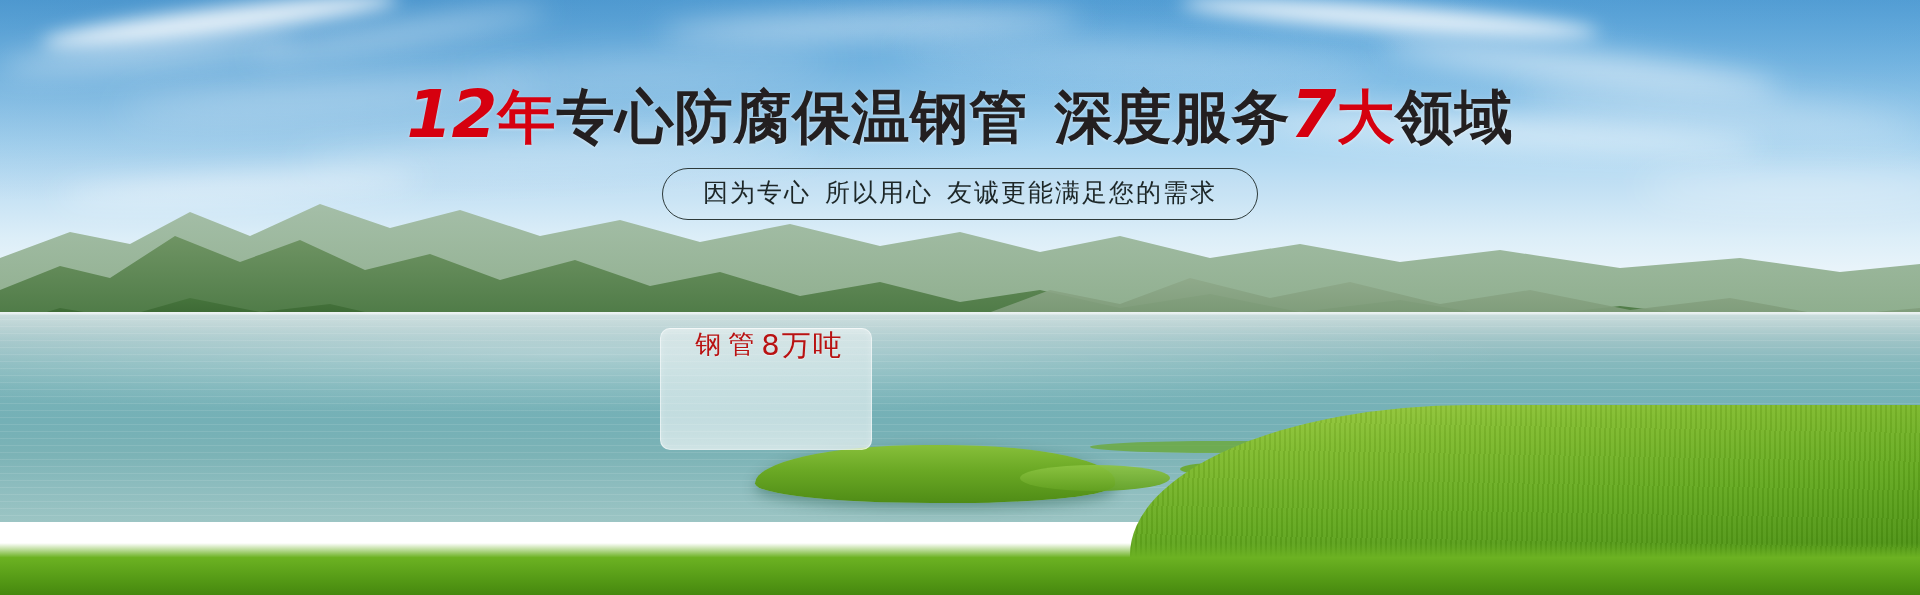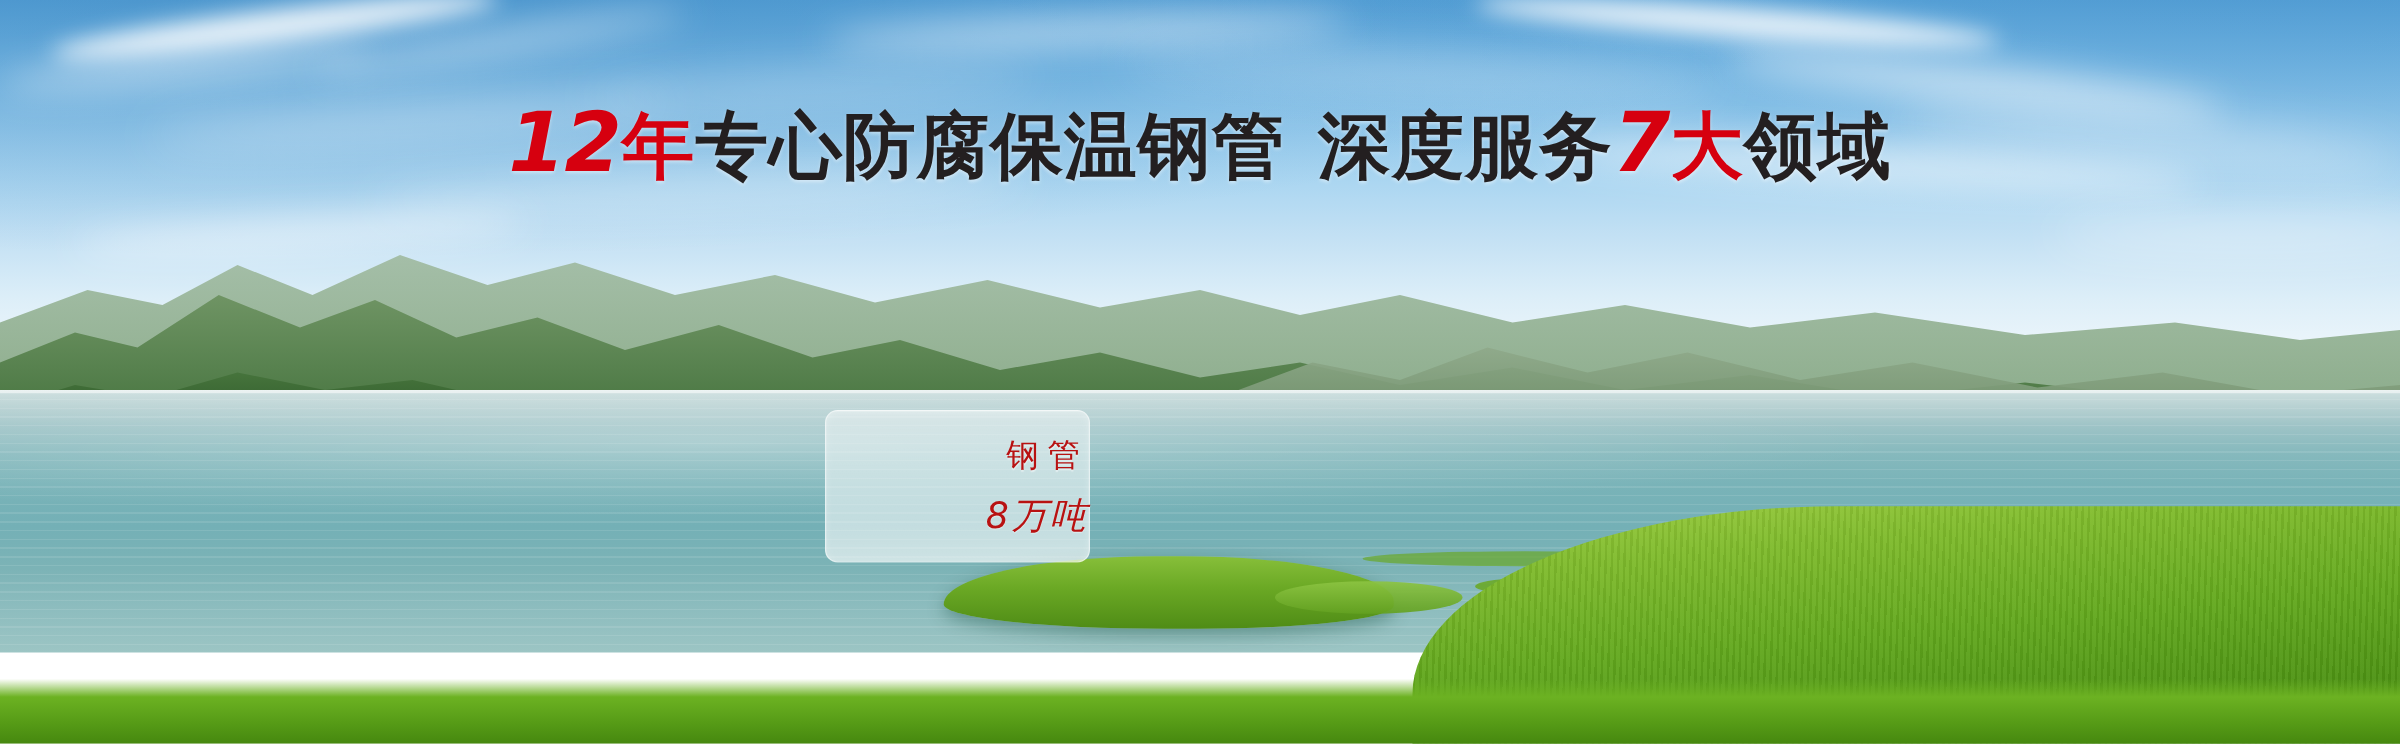--- a/index.html
+++ b/index.html
@@ -135,35 +135,34 @@
   .cards{
     position:absolute; top:328px; left:660px;
     display:flex; gap:7px;
   }
   .card{
     width:212px; height:122px;
     border-radius:10px;
     background:linear-gradient(180deg, rgba(255,255,255,.42) 0%, rgba(255,255,255,.52) 48%, rgba(255,255,255,.62) 100%);
     border:1px solid rgba(255,255,255,.55);
     box-shadow:0 1px 6px rgba(255,255,255,.25) inset;
-    display:flex; flex-direction:column;
-    align-items:flex-end; justify-content:center;
+    display:flex; flex-direction:row;
+    align-items:flex-start; justify-content:center;
     text-align:center;
   }
   .card-title{
     font-size:26px; line-height:30px; color:#b81212;
     letter-spacing:7px; text-indent:7px; font-weight:normal;
     margin-bottom:16px;
     text-shadow:0 1px 1px rgba(255,255,255,.5);
   }
   .card-value{
     font-size:29px; line-height:32px; color:#b81212;
     letter-spacing:2px; font-weight:normal;
     text-shadow:0 1px 1px rgba(255,255,255,.5);
-    font-style:italic;
   }
   .card-value sup{ font-size:17px; vertical-align:super; }
 </style>
 </head>
 <body>
 
 <div class="banner">
 
   <div class="sky"></div>
   <div class="sky-vig"></div>
@@ -254,20 +253,25 @@
   <div class="grass-right"></div>
   <div class="grass-right-tex"></div>
   <div class="grass-bottom"></div>
 
   <div class="content">
 
     <div class="headline">
       <span class="hl-num">12</span><span class="hl-red">年</span><span>专心防腐保温钢管</span><span class="hl-gap"></span><span>深度服务</span><span class="hl-num">7</span><span class="hl-red">大</span><span>领域</span>
     </div>
 
+    <div class="subtitle-wrap">
+      <div class="subtitle">
+        <span>因为专心</span><span class="sub-sp"></span><span>所以用心</span><span class="sub-sp"></span><span>友诚更能满足您的需求</span>
+      </div>
+    </div>
 
     <div class="cards">
 
       <div class="card">
         <div class="card-title">钢管</div>
         <div class="card-value"><span>8万吨</span></div>
       </div>
 
 
 

